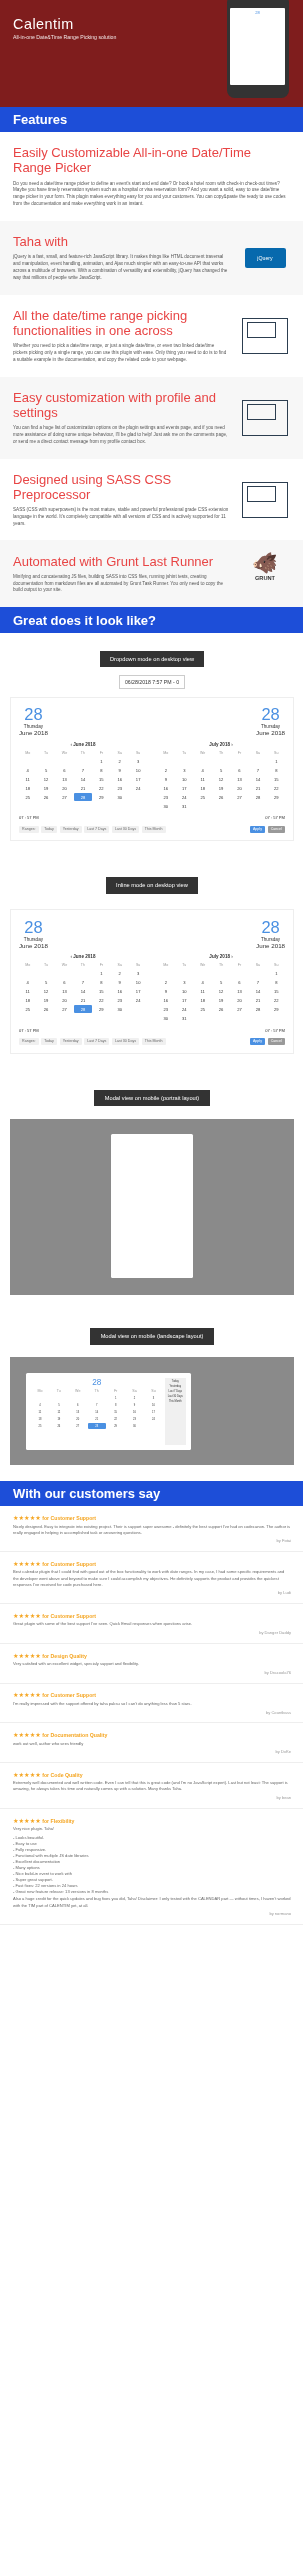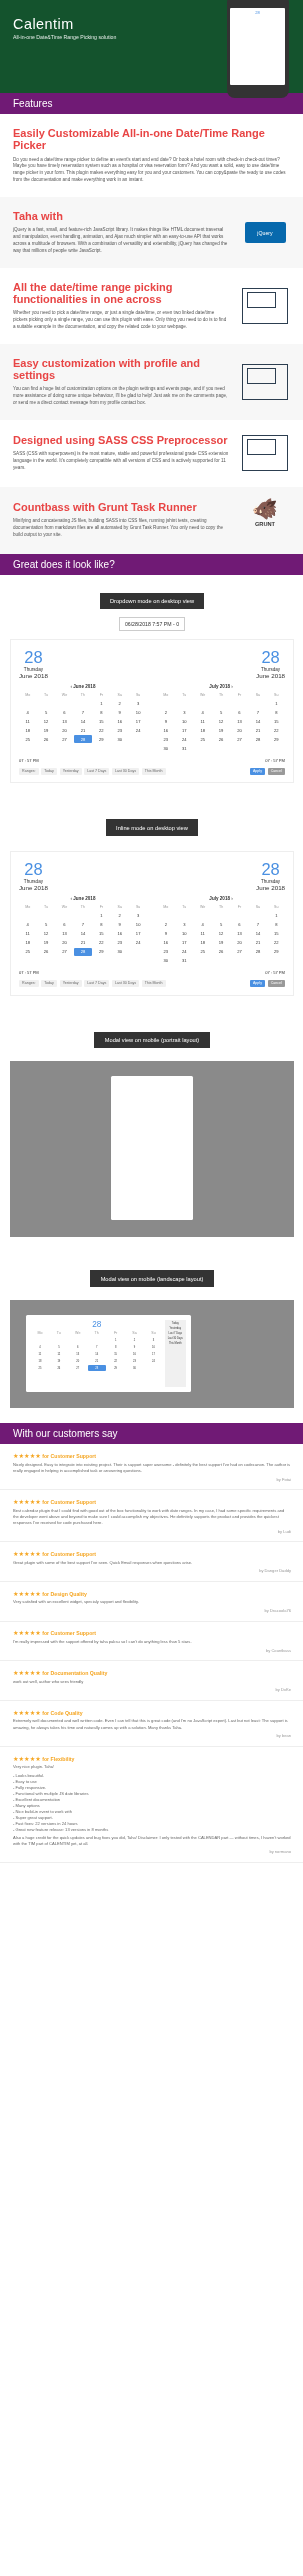--- a/index.html
+++ b/index.html
@@ -1,25 +1,25 @@
 <!DOCTYPE html>
 <html style="font-size:8.2px"><head>
 <meta charset="utf-8">
 <style>
 *{margin:0;padding:0;box-sizing:border-box}
 body{font-family:Arial,sans-serif;width:304px;background:#fff;color:#333;font-size:5.7px}
-.hero{background:#14532d;color:#fff;padding:15.5px 13px;position:relative;height:93px}
+.hero{background:#7f1d1d;color:#fff;padding:15.5px 13px;position:relative;height:107px}
 .hero h1{font-size:14.4px;font-weight:300;letter-spacing:0.5px}
 .hero .sub{font-size:5.2px;margin-top:2.6px;opacity:.9}
 .phone{position:absolute;right:15.5px;top:-5.2px;width:62px;height:103px;background:#333;border-radius:7.7px;padding:13px 3.1px}
 .phone-screen{background:#fff;width:100%;height:100%;border-radius:1px;font-size:3.1px;color:#333;padding:2.1px}
-.section-bar{background:#701a75;color:#fff;padding:5.2px 13px;font-size:10px;font-weight:normal}
+.section-bar{background:#1d4ed8;color:#fff;padding:5.2px 13px;font-size:13px;font-weight:bold}
 .feature{padding:13px}
 .feature.alt{background:#f7f7f7}
-.feature h2{color:#e84545;font-size:11px;margin-bottom:5.2px;font-weight:bold}
+.feature h2{color:#e84545;font-size:13px;margin-bottom:5.2px;font-weight:normal}
 .feature p{font-size:4.6px;line-height:1.5;color:#555}
 .feature-row{display:flex;gap:10.3px;align-items:center}
 .feature-row.rev{flex-direction:row-reverse}
 .feature-icon{width:52px;height:41px;flex-shrink:0;display:flex;align-items:center;justify-content:center}
 .feature-text{flex:1}
 .logo-box{width:41px;height:20.6px;background:#0769ad;color:#fff;display:flex;align-items:center;justify-content:center;font-size:5.2px;border-radius:2.1px}
 .grunt-logo{width:41px;height:46px;color:#e48632;font-size:20.6px;text-align:center}
 .wireframe{width:46px;height:36px;border:1px solid #2c3e50;position:relative}
 .wireframe::before{content:'';position:absolute;width:60%;height:40%;border:1px solid #2c3e50;top:10%;left:10%}
 .caption{background:#333;color:#fff;padding:5.2px 10.3px;font-size:5.7px;display:inline-block;margin:7.7px 0}
@@ -119,21 +119,21 @@
       </div>
   </div>
 </div>
 
 <div class="feature alt">
   <div class="feature-row rev">
     <div class="feature-icon">
         <div class="grunt-logo">🐗<div style="font-size:5.7px;color:#333;font-weight:bold">GRUNT</div></div>
       </div>
     <div class="feature-text right">
-      <h2>Countbass with Grunt Task Runner</h2>
+      <h2>Automated with Grunt Last Runner</h2>
       <p>Minifying and concatenating JS files, building SASS into CSS files, running jshint tests, creating documentation from markdown files are all automated by Grunt Task Runner. You only need to copy the build output to your site.</p>
     </div>
   </div>
 </div>
 
 <div class="section-bar">Great does it look like?</div>
 
 <div class="screenshot-area">
   <div class="caption">Dropdown mode on desktop view</div>
   <div><span class="date-input">06/28/2018 7:57 PM - 0</span></div>

